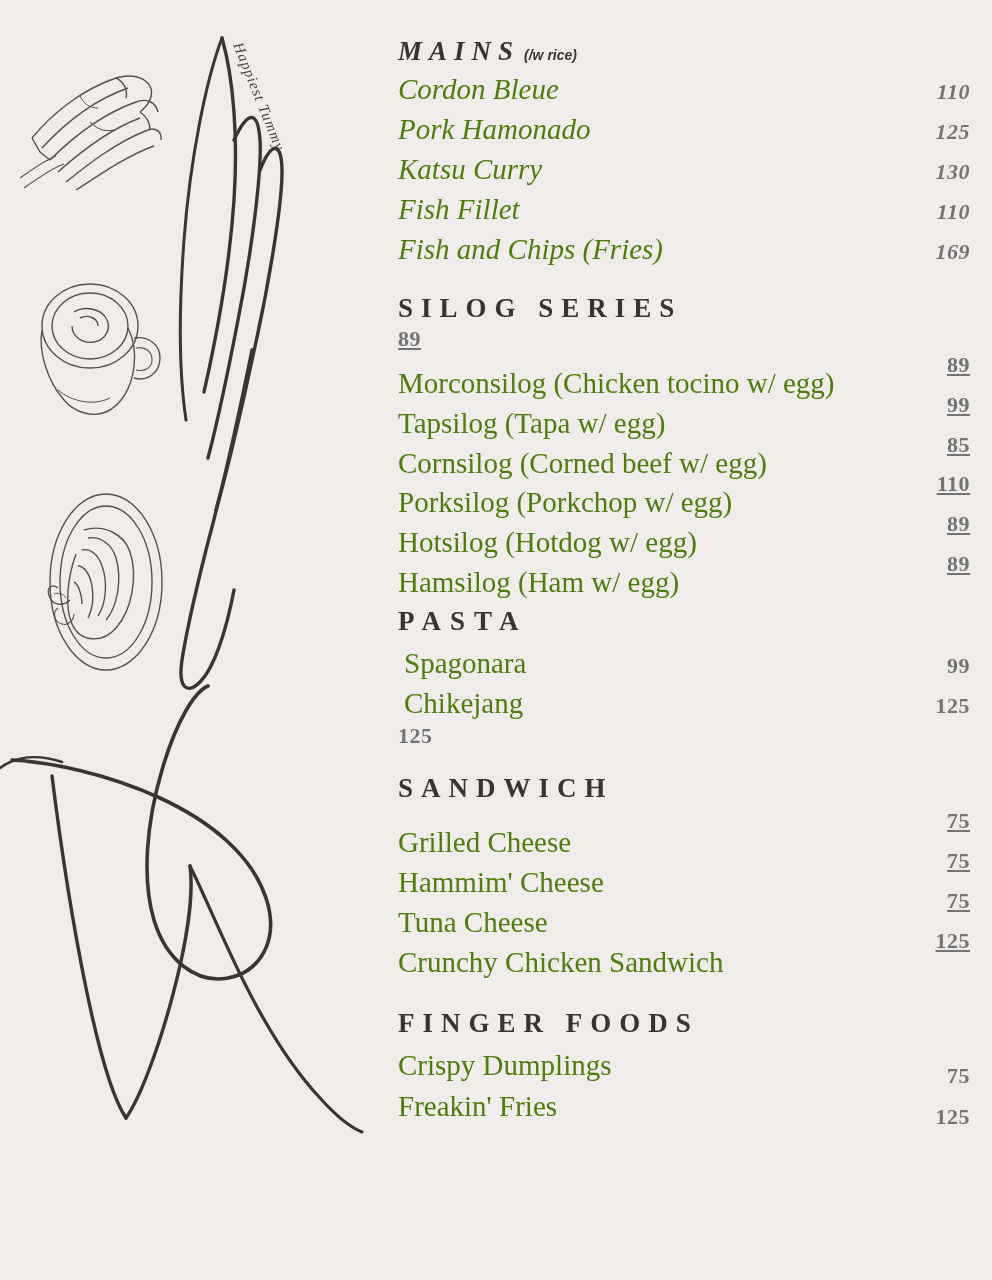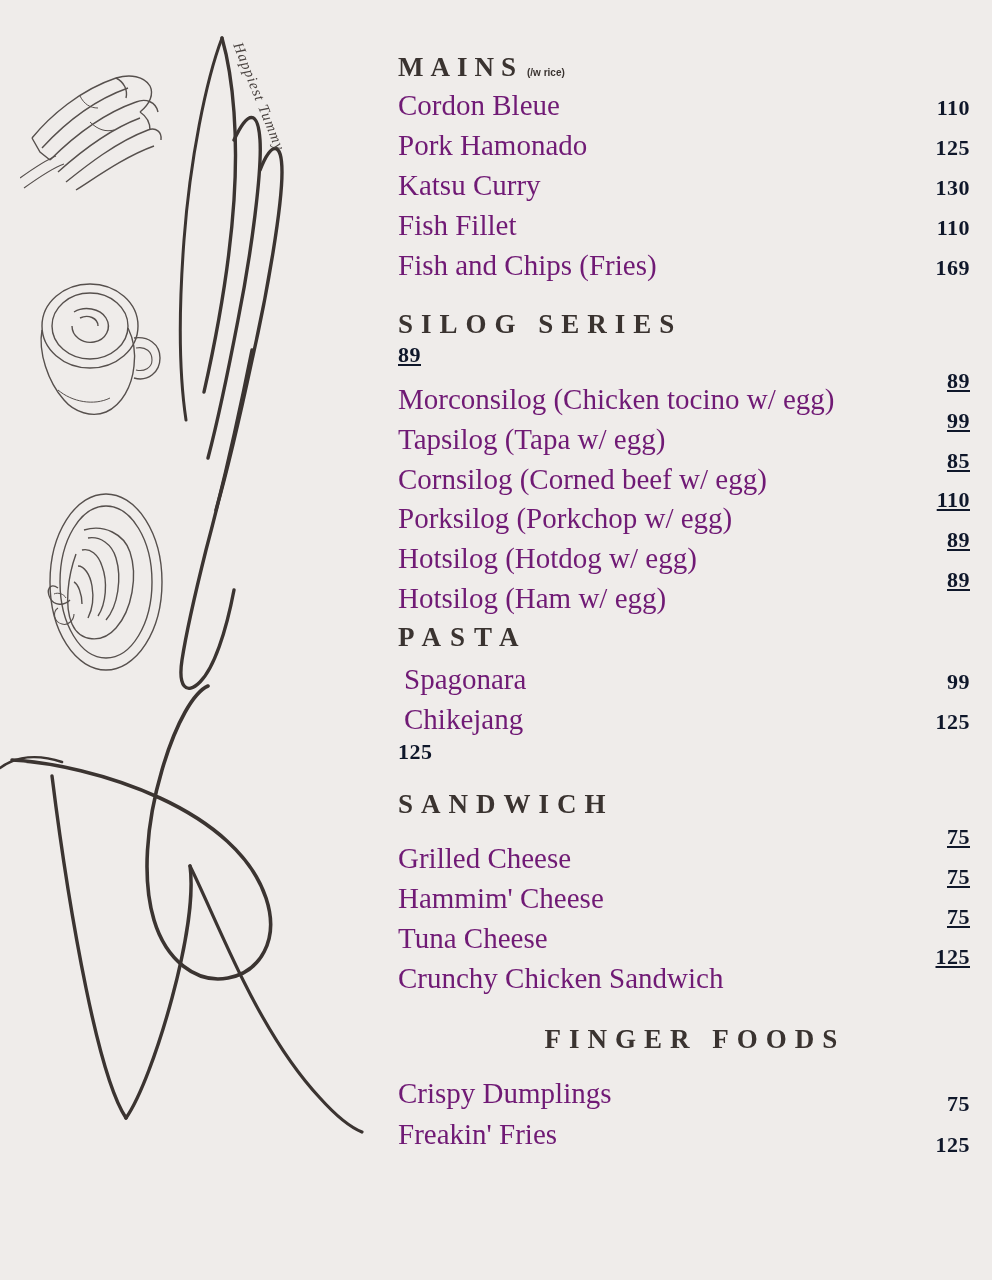--- a/index.html
+++ b/index.html
@@ -83,71 +83,71 @@
     align-items: baseline;
     font-family: "Liberation Serif", serif;
     font-weight: bold;
     font-size: 27px;
     letter-spacing: 7px;
     color: #3a3330;
     margin: 0 0 8px 8px;
   }
   .section-note {
     font-family: "Liberation Sans", sans-serif;
-    font-size: 10px;
+    font-size: 14px;
     letter-spacing: 0;
     font-weight: bold;
     margin-left: 4px;
   }
 
   .items { margin: 0; padding: 0; list-style: none; }
 
   .item {
     display: flex;
     align-items: baseline;
     justify-content: space-between;
     padding: 0 22px 0 8px;
   }
   .item-name {
     font-size: 29px;
     line-height: 1.38;
-    color: #701a75;
+    color: #4d7c0f;
     white-space: nowrap;
   }
   .item-price {
     font-size: 22px;
     font-weight: bold;
-    color: #0f172a;
+    color: #737373;
     letter-spacing: .5px;
     text-align: right;
   }
 
   
   .tight .item-name { line-height: 1.38; }
   .loose .item { align-items: flex-start; }
   .loose .item-price { position: relative; top: -6px; text-decoration: underline; }
 
-  .sec-mains { margin-top: 18px; }
+  .sec-mains { margin-top: 2px; font-style: italic; }
   .sec-mains .section-head { margin-bottom: 2px; }
 
   .sec-silog { margin-top: 24px; }
   .sec-silog .section-head { letter-spacing: 8px; margin-bottom: 14px; }
   .sec-silog .item-name { line-height: 1.37; }
   .sec-silog .item-price { position: relative; top: -12px; }
 
   .sec-pasta { }
   .sec-pasta .section-head { letter-spacing: 9px; margin-bottom: 6px; }
   .sec-pasta .item-name { padding-left: 6px; }
 
   .sec-sandwich { margin-top: 24px; }
   .sec-sandwich .section-head { letter-spacing: 8px; margin-bottom: 18px; }
   .sec-sandwich .item-price { position: relative; top: -14px; }
 
   .sec-finger { margin-top: 26px; }
-  .sec-finger .section-head { letter-spacing: 8px; margin-bottom: 18px; justify-content: center; }
+  .sec-finger .section-head { letter-spacing: 8px; margin-bottom: 6px; }
   .sec-finger .item-price { position: relative; top: 8px; }
 </style>
 </head>
 <body>
 
 <div class="page">
 
   <div class="left-col">
 
     <svg class="sketch sketch-sandwich" width="150" height="140" viewBox="0 0 150 140" fill="none" stroke="#4a4340" stroke-width="1.4">
@@ -261,21 +261,21 @@
         </li>
         <li class="item">
           <span class="item-name">Porksilog (Porkchop w/ egg)</span>
           <span class="item-price">110</span>
         </li>
         <li class="item">
           <span class="item-name">Hotsilog (Hotdog w/ egg)</span>
           <span class="item-price">89</span>
         </li>
         <li class="item">
-          <span class="item-name">Hotsilog (Ham w/ egg)</span>
+          <span class="item-name">Hamsilog (Ham w/ egg)</span>
           <span class="item-price">89</span>
         </li>
       </ul>
     </section>
 
     <section class="section sec-pasta">
       <h2 class="section-head">
         <span>PASTA</span>
       </h2>
       <ul class="items tight">

